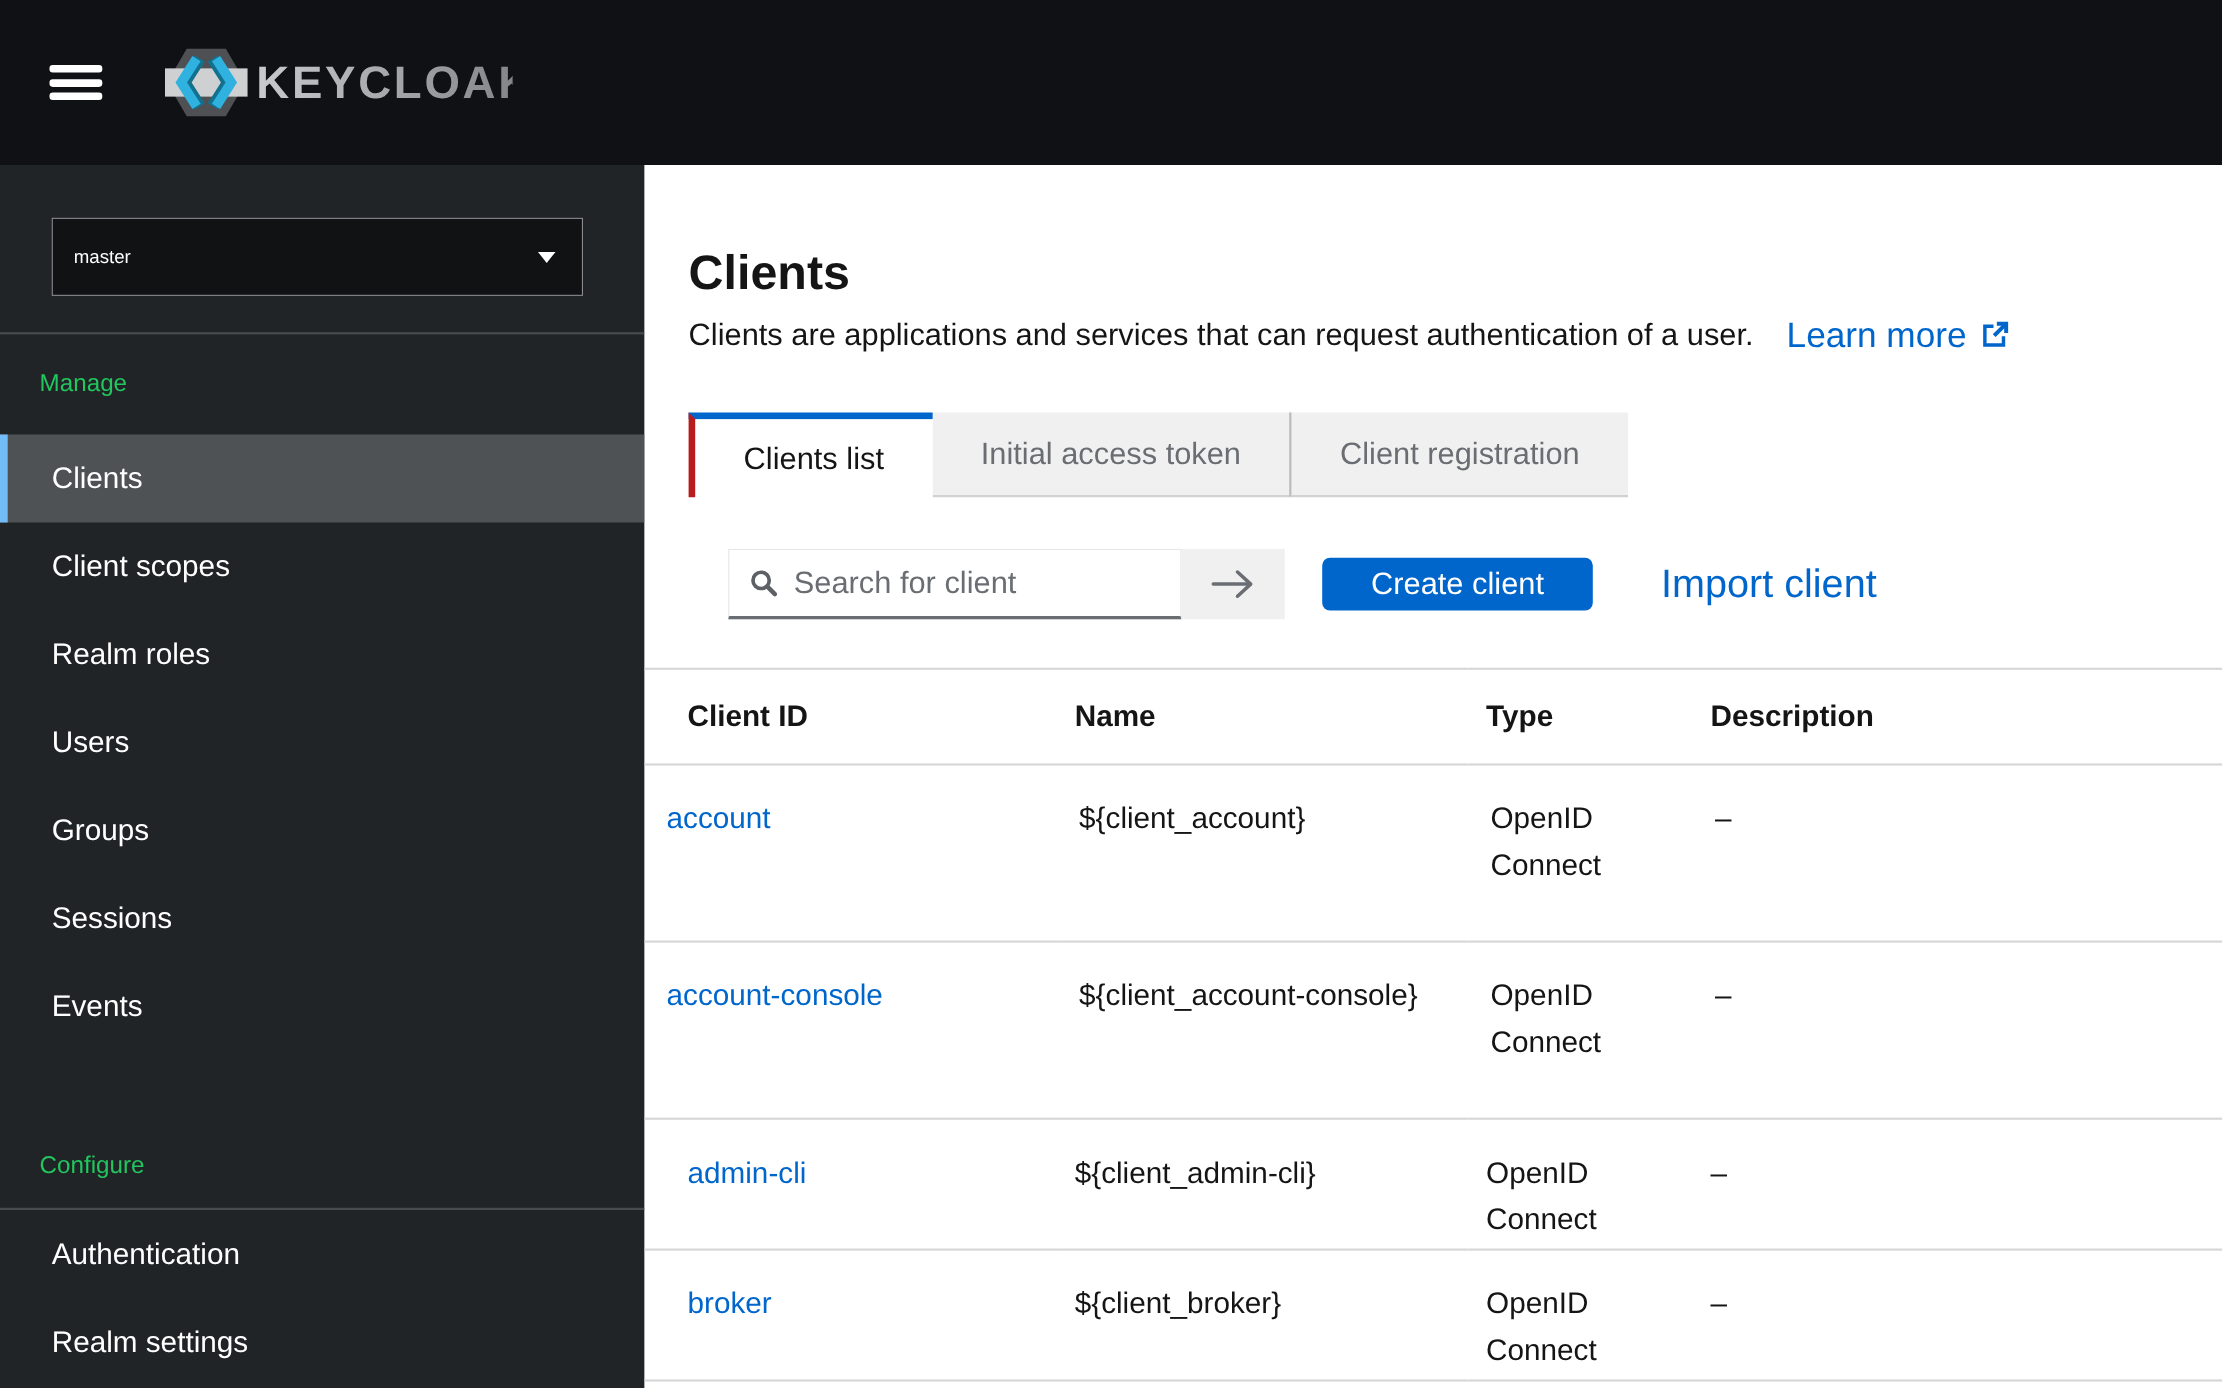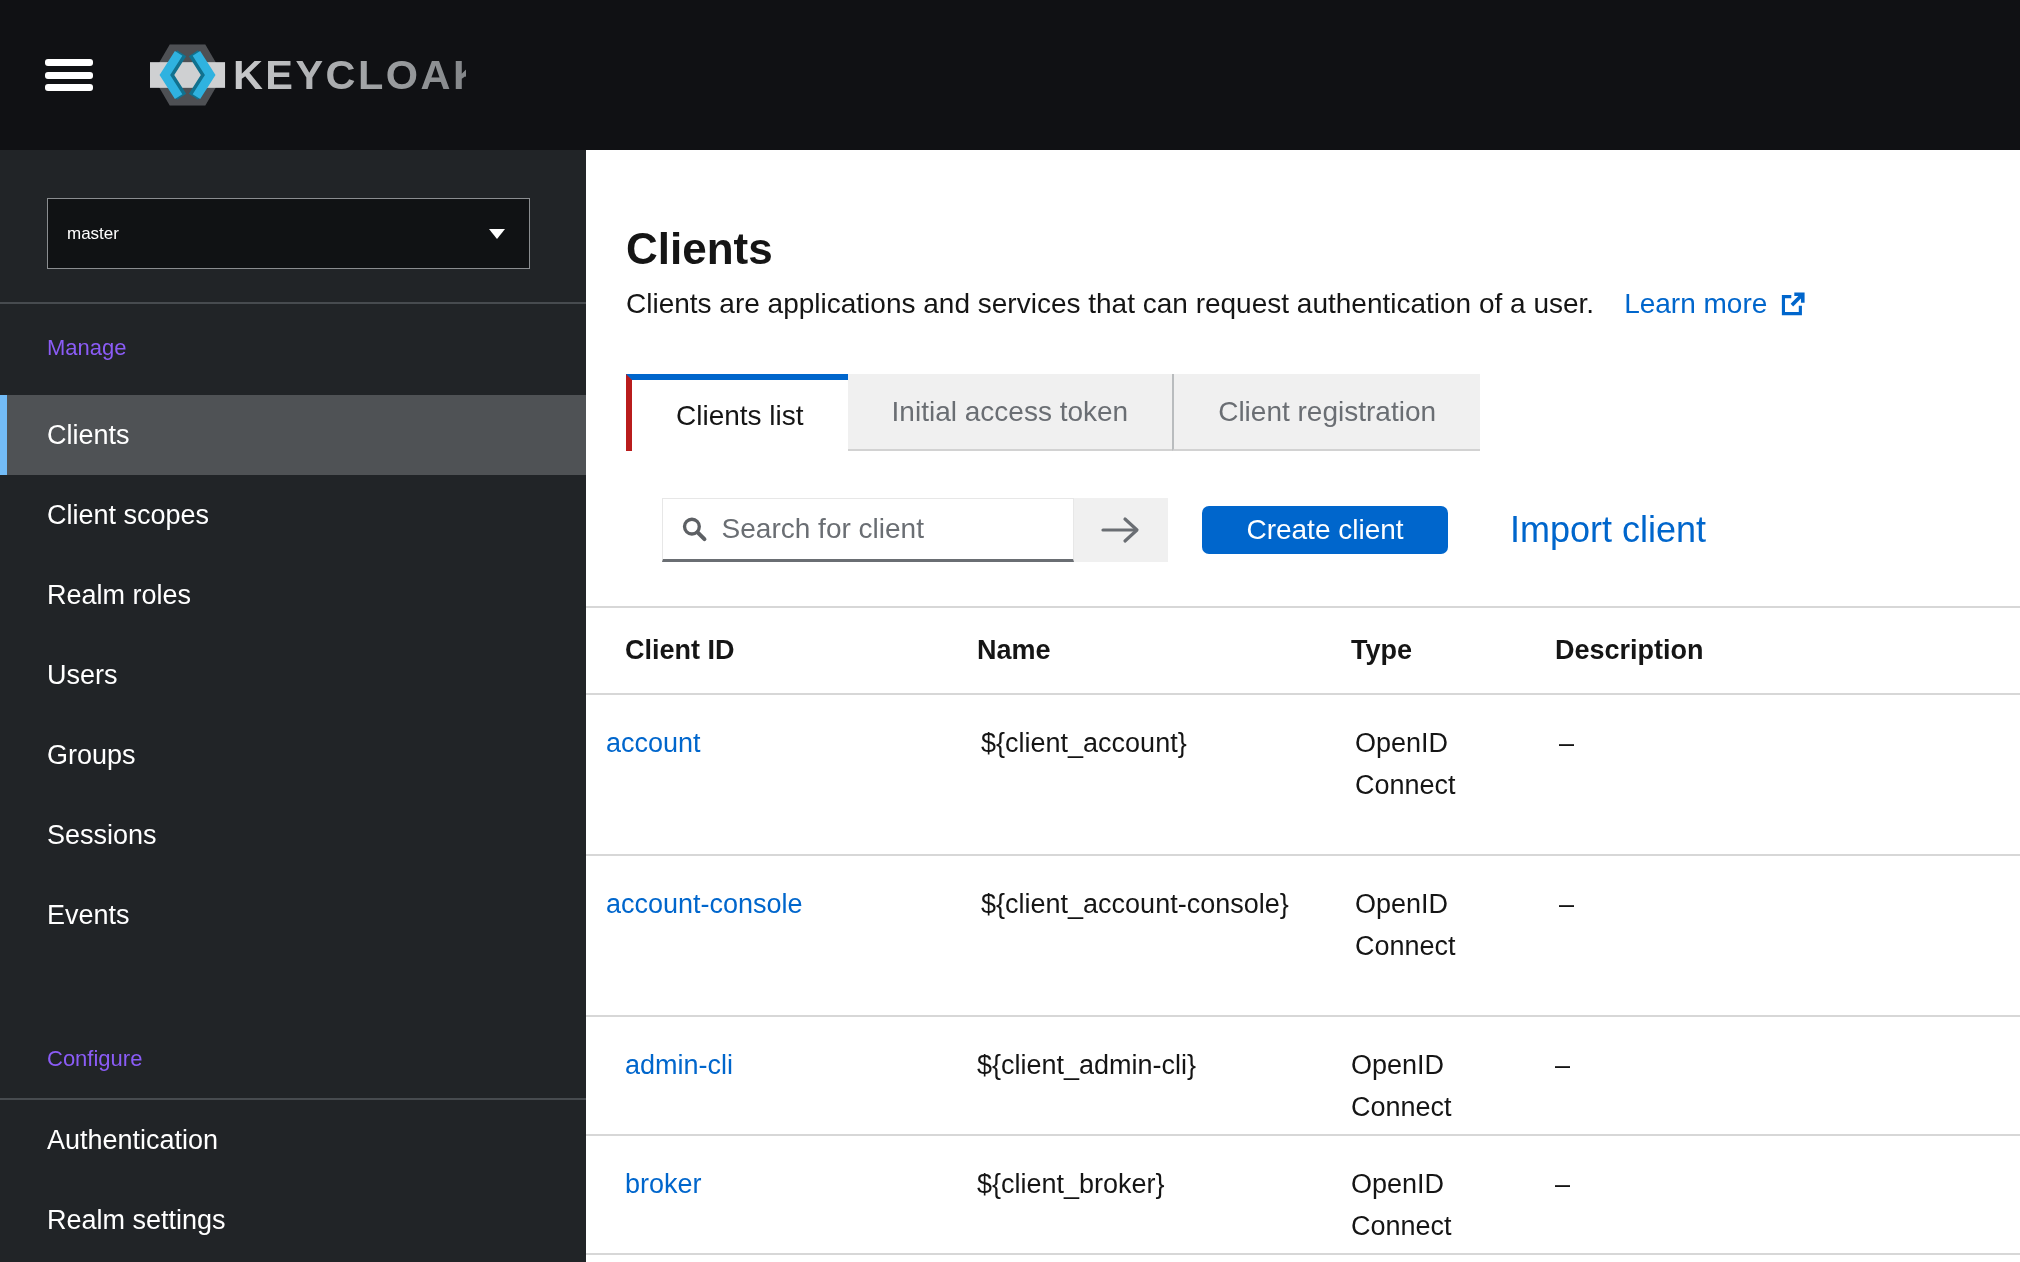--- a/index.html
+++ b/index.html
@@ -27,40 +27,40 @@
   .realm-select {
     margin:48px 0 0 47px; width:483px; height:71px; background:#101214;
     border:1px solid #8a8d90; display:flex; align-items:center;
     justify-content:space-between; padding:0 24px 0 19px; cursor:pointer;
   }
   .realm-select .value { font-size:17px; color:#fff; }
   .caret-down { width:0; height:0; border-left:8px solid transparent;
     border-right:8px solid transparent; border-top:10px solid #ffffff; }
   .side-divider { height:2px; background:#474b4f; margin-top:33px; }
   .nav-section-title {
-    margin:24px 0 0 47px; font-size:22px; line-height:40px; height:40px; color:#8b5cf6;
+    margin:24px 0 0 36px; font-size:22px; line-height:40px; height:40px; color:#22c55e;
   }
   .nav-items { margin-top:27px; }
   .nav-item {
     height:80px; display:flex; align-items:center; padding-left:47px;
     font-size:27px; color:#ffffff; cursor:pointer;
   }
   .nav-item.selected { background:#4f5255; border-left:7px solid #73bcf7; padding-left:40px; }
   .nav-section.configure { margin-top:84px; }
   .nav-section.configure .side-divider { margin-top:19px; }
   .nav-section.configure .nav-items { margin-top:0; }
 
   
   .main { position:absolute; top:150px; left:586px; right:0; bottom:0; background:#fff; }
   .page-head { padding:75px 62px 0 40px; }
   .page-title { font-size:44px; font-weight:700; color:#151515; line-height:48px; }
   .subtitle-row { display:flex; align-items:center; margin-top:13px; }
   .subtitle { font-size:28px; color:#151515; line-height:36px; }
   .learn-more { margin-left:30px; display:inline-flex; align-items:center; gap:11px;
-    color:#0066cc; font-size:28px; text-decoration:none; cursor:pointer; }
+    color:#0066cc; font-size:32px; text-decoration:none; cursor:pointer; }
 
   
   .tabs { display:flex; margin-top:52px; height:77px; }
   .tab { display:flex; align-items:center; padding:0 44px; font-size:28px;
     border:none; cursor:pointer; background:#f0f0f0; color:#6a6e73;
     border-bottom:2px solid #d2d2d2; }
   .tab.active { background:#ffffff; color:#151515; border-bottom:none;
     border-top:6px solid #0066cc; border-left:6px solid #b91c1c; }
   .tab.sep { border-left:2px solid #b9bcbe; }
 

